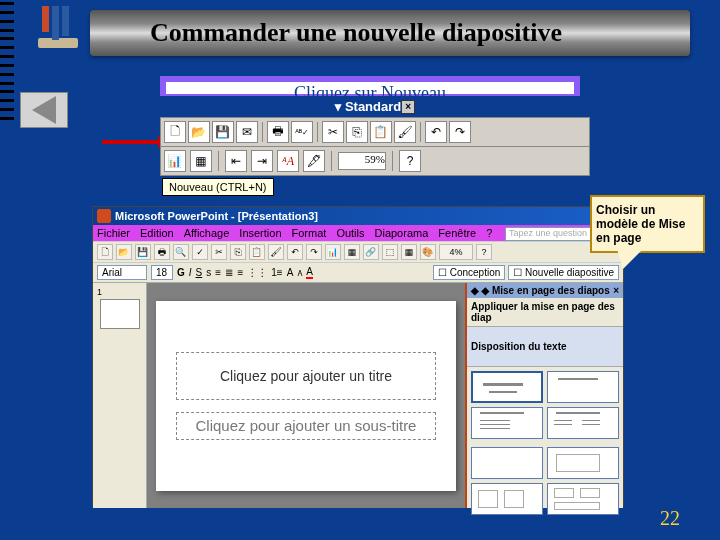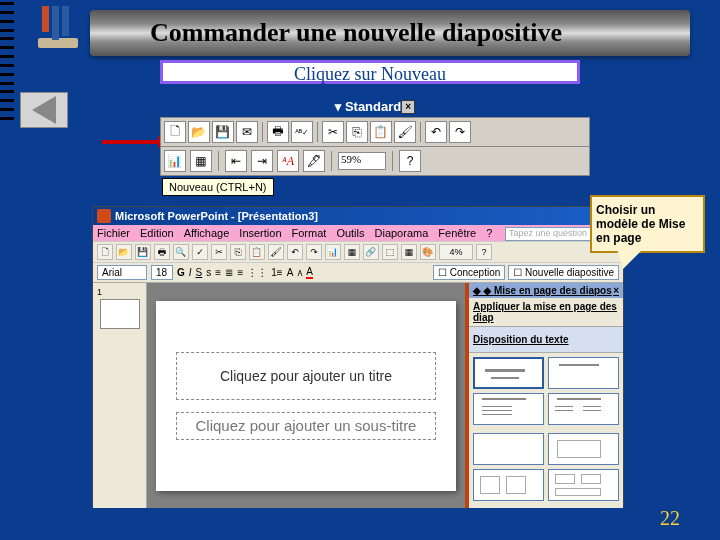--- a/index.html
+++ b/index.html
@@ -14,59 +14,59 @@
   .logo .b1 { height: 26px; background: #c94a2a; }
   .logo .b2 { height: 34px; }
   .logo .b3 { height: 30px; }
   .logo .base { width: 40px; height: 10px; background: #c9b896; border-radius: 2px; margin-top: -2px; }
 
   .title-bar { position: absolute; left: 90px; top: 10px; right: 30px; height: 46px;
     background: linear-gradient(180deg, #555 0%, #888 30%, #ddd 50%, #888 70%, #555 100%);
     border-radius: 4px; box-shadow: 0 2px 4px rgba(0,0,0,0.4); display: flex; align-items: center; padding-left: 60px; }
   .title-bar span { font-size: 26px; font-weight: bold; color: #000; }
 
-  .subtitle { position: absolute; left: 160px; top: 60px; width: 420px; height: 24px; background: #fff; border: 3px solid #8b5cf6; text-align: center; font-size: 18px; color: #0a3d8f; line-height: 22px; }
+  .subtitle { position: absolute; left: 160px; top: 76px; width: 420px; height: 24px; background: #fff; border: 6px solid #8b5cf6; text-align: center; font-size: 18px; color: #0a3d8f; line-height: 22px; }
 
   .back-btn { position: absolute; left: 20px; top: 92px; width: 48px; height: 36px; background: #d4d4d4; border: 1px solid #888; display: flex; align-items: center; justify-content: center; }
   .back-btn::before { content: ""; width: 0; height: 0; border-right: 24px solid #888; border-top: 14px solid transparent; border-bottom: 14px solid transparent; }
 
   .toolbar-area { position: absolute; left: 160px; top: 96px; width: 430px; }
   .tb-title { background: #0a3d8f; color: #fff; font-family: Tahoma, sans-serif; font-size: 13px; font-weight: bold; padding: 3px 8px; display: flex; justify-content: center; align-items: center; }
   .tb-title .close { width: 14px; height: 14px; background: #ccc; border: 1px solid #333; font-size: 10px; text-align: center; line-height: 12px; color: #000; font-family: Arial; }
   .tb-row1 { background: #d4d0c8; border: 1px solid #888; padding: 3px; display: flex; gap: 2px; align-items: center; }
   .tb-row2 { background: #d4d0c8; border: 1px solid #888; border-top: none; padding: 3px; display: flex; gap: 4px; align-items: center; }
   .icon { width: 22px; height: 22px; background: #fff; border: 1px solid #888; display: flex; align-items: center; justify-content: center; font-size: 12px; font-family: Arial; }
   .sep { width: 1px; height: 20px; background: #888; margin: 0 2px; }
   .tooltip { position: absolute; left: 162px; top: 178px; background: #ffffe1; border: 1px solid #000; padding: 2px 6px; font-family: Tahoma, sans-serif; font-size: 11px; }
   .arrow-red { position: absolute; left: 102px; top: 140px; width: 58px; height: 4px; background: #c00; }
   .arrow-red::after { content: ""; position: absolute; right: -8px; top: -4px; border-left: 10px solid #c00; border-top: 6px solid transparent; border-bottom: 6px solid transparent; }
-  .zoom { width: 48px; height: 18px; background: #fff; border: 1px solid #888; font-size: 11px; font-family: Tahoma; padding-left: 2px; }
+  .zoom { width: 48px; height: 18px; background: #fff; border: 1px solid #888; font-size: 11px; font-family: Tahoma; padding-left: 2px; text-align: right; }
 
   .pp-window { position: absolute; left: 46px; top: 206px; width: 532px; height: 300px; background: #fff; border: 1px solid #444; font-family: Tahoma, sans-serif; font-size: 11px; margin-left: 46px; }
   .pp-titlebar { background: linear-gradient(90deg, #0a3d8f, #1a5fc8); color: #fff; padding: 2px 4px; display: flex; align-items: center; gap: 4px; font-weight: bold; }
   .pp-titlebar .pp-icon { width: 14px; height: 14px; background: #d04a1a; border-radius: 2px; }
-  .pp-menu { background: #f9a8d4; padding: 2px 4px; display: flex; gap: 10px; font-size: 11px; border-bottom: 1px solid #ccc; }
+  .pp-menu { background: #d946ef; padding: 2px 4px; display: flex; gap: 10px; font-size: 11px; border-bottom: 1px solid #ccc; }
   .pp-menu span { text-decoration: underline; text-decoration-color: transparent; }
   .pp-toolbar { background: #ece9d8; padding: 2px 4px; display: flex; gap: 3px; align-items: center; border-bottom: 1px solid #ccc; }
   .pp-toolbar .mini { width: 16px; height: 16px; background: #f4f2e8; border: 1px solid #bbb; font-size: 9px; text-align: center; line-height: 14px; }
   .pp-fmt { background: #ece9d8; padding: 2px 4px; display: flex; gap: 4px; align-items: center; border-bottom: 1px solid #aaa; font-size: 10px; }
   .pp-fmt .field { background: #fff; border: 1px solid #7f9db9; padding: 1px 4px; }
 
   .pp-body { display: flex; height: 225px; }
   .pp-thumbs { width: 54px; background: #ece9d8; border-right: 1px solid #aaa; padding: 4px; }
   .pp-thumb { width: 40px; height: 30px; background: #fff; border: 1px solid #888; margin: 2px auto; }
   .pp-slide { flex: 1; background: #808080; display: flex; align-items: center; justify-content: center; position: relative; }
   .slide-canvas { width: 300px; height: 190px; background: #fff; box-shadow: 2px 2px 6px rgba(0,0,0,0.4); display: flex; flex-direction: column; align-items: center; justify-content: center; gap: 12px; }
   .slide-title-ph { width: 260px; height: 48px; border: 1px dashed #888; display: flex; align-items: center; justify-content: center; font-size: 14px; color: #333; }
   .slide-sub-ph { width: 260px; height: 28px; border: 1px dashed #888; display: flex; align-items: center; justify-content: center; font-size: 15px; color: #777; }
 
-  .pp-task { width: 158px; background: #ece9d8; border-left: 4px solid #c2410c; font-size: 10px; text-decoration: underline; }
+  .pp-task { width: 158px; background: #ece9d8; border-left: 2px solid #c2410c; font-size: 10px; }
   .task-head { background: #8ba8d6; color: #000; padding: 2px 4px; font-weight: bold; display: flex; justify-content: space-between; }
   .task-sub { padding: 3px 4px; font-weight: bold; font-size: 10px; }
-  .task-section { background: #d6dff0; padding: 7px 4px; font-size: 10px; font-weight: bold; border-top: 1px solid #aaa; border-bottom: 1px solid #aaa; }
+  .task-section { background: #d6dff0; padding: 14px 4px; font-size: 10px; font-weight: bold; border-top: 1px solid #aaa; border-bottom: 1px solid #aaa; }
   .layouts { display: grid; grid-template-columns: 1fr 1fr; gap: 4px; padding: 4px; }
   .layout { height: 32px; background: #fff; border: 1px solid #5a7db5; position: relative; }
   .layout.sel { border: 2px solid #2a5aa0; }
   .lay-line { position: absolute; background: #888; height: 2px; }
   .lay-box { position: absolute; border: 1px solid #aaa; }
 
   .callout { position: absolute; right: 15px; top: 195px; width: 115px; background: #fff4d0; border: 2px solid #b8860b; padding: 6px 4px; text-align: left; font-family: Verdana, sans-serif; font-size: 12px; font-weight: bold; color: #000; z-index: 10; }
   .callout::after { content: ""; position: absolute; left: 25px; bottom: -18px; width: 0; height: 0; border-top: 20px solid #fff4d0; border-left: 6px solid transparent; border-right: 20px solid transparent; }
 
   .page-num { position: absolute; right: 40px; bottom: 10px; color: #ffcf33; font-size: 20px; font-family: "Times New Roman"; }

